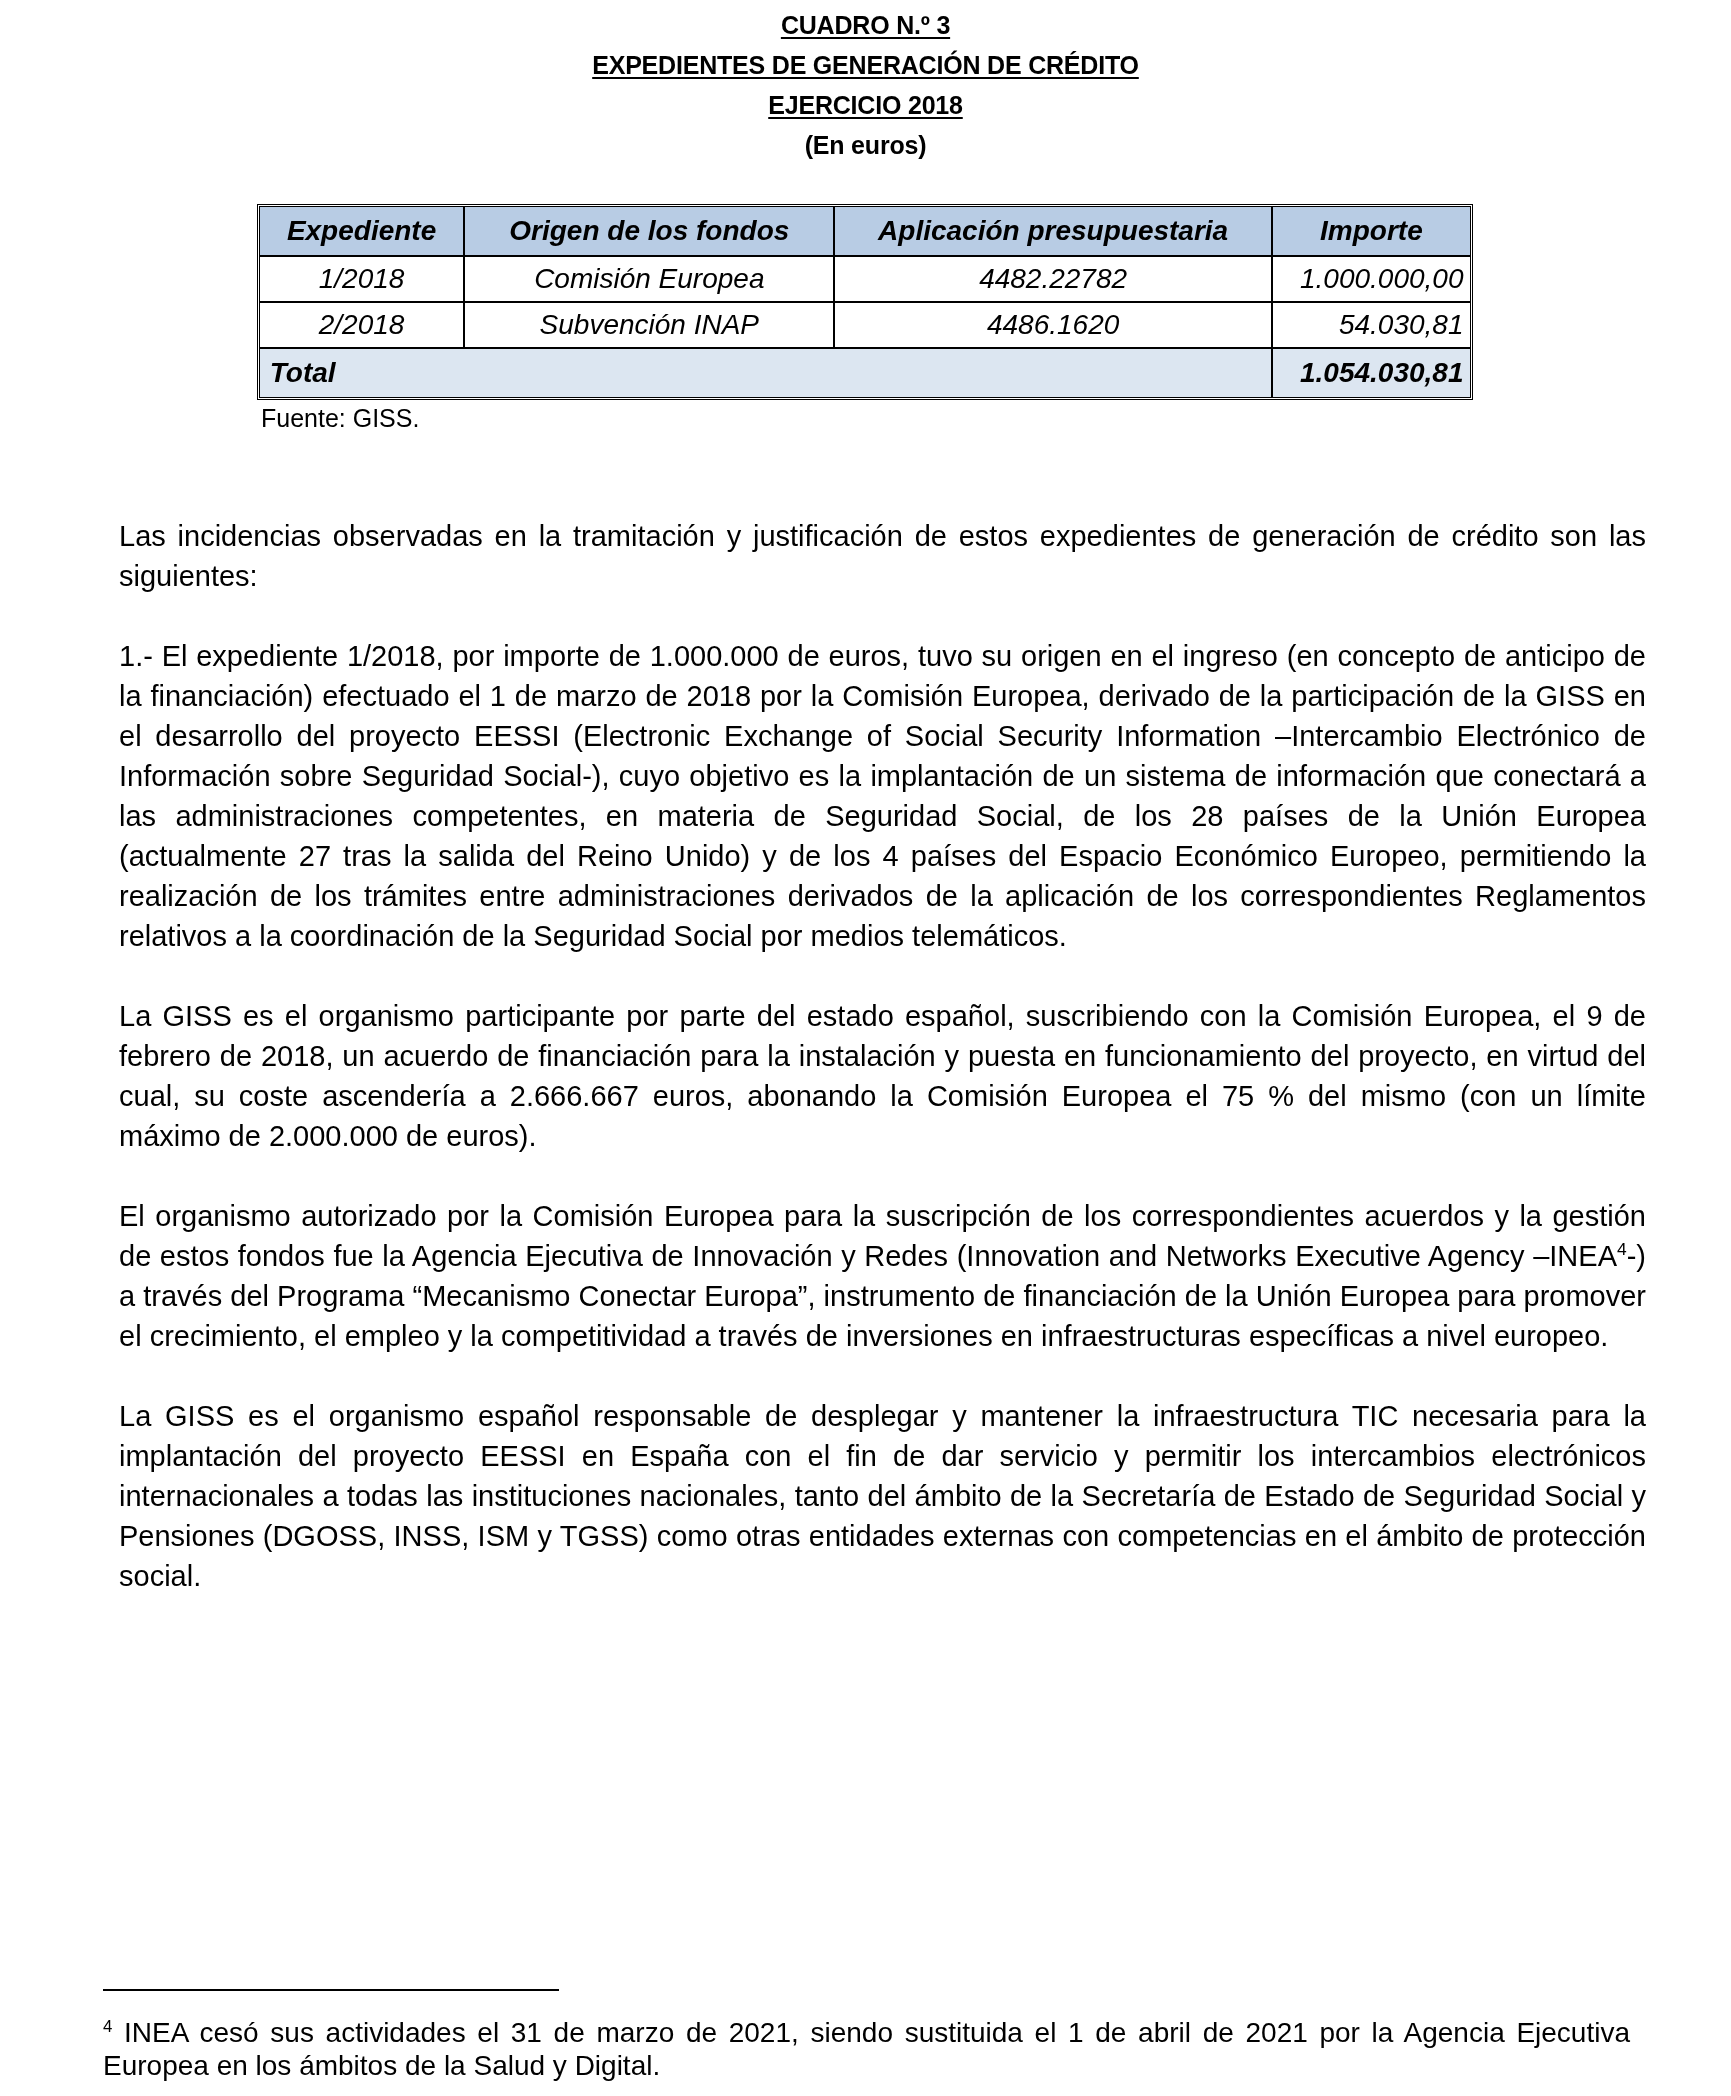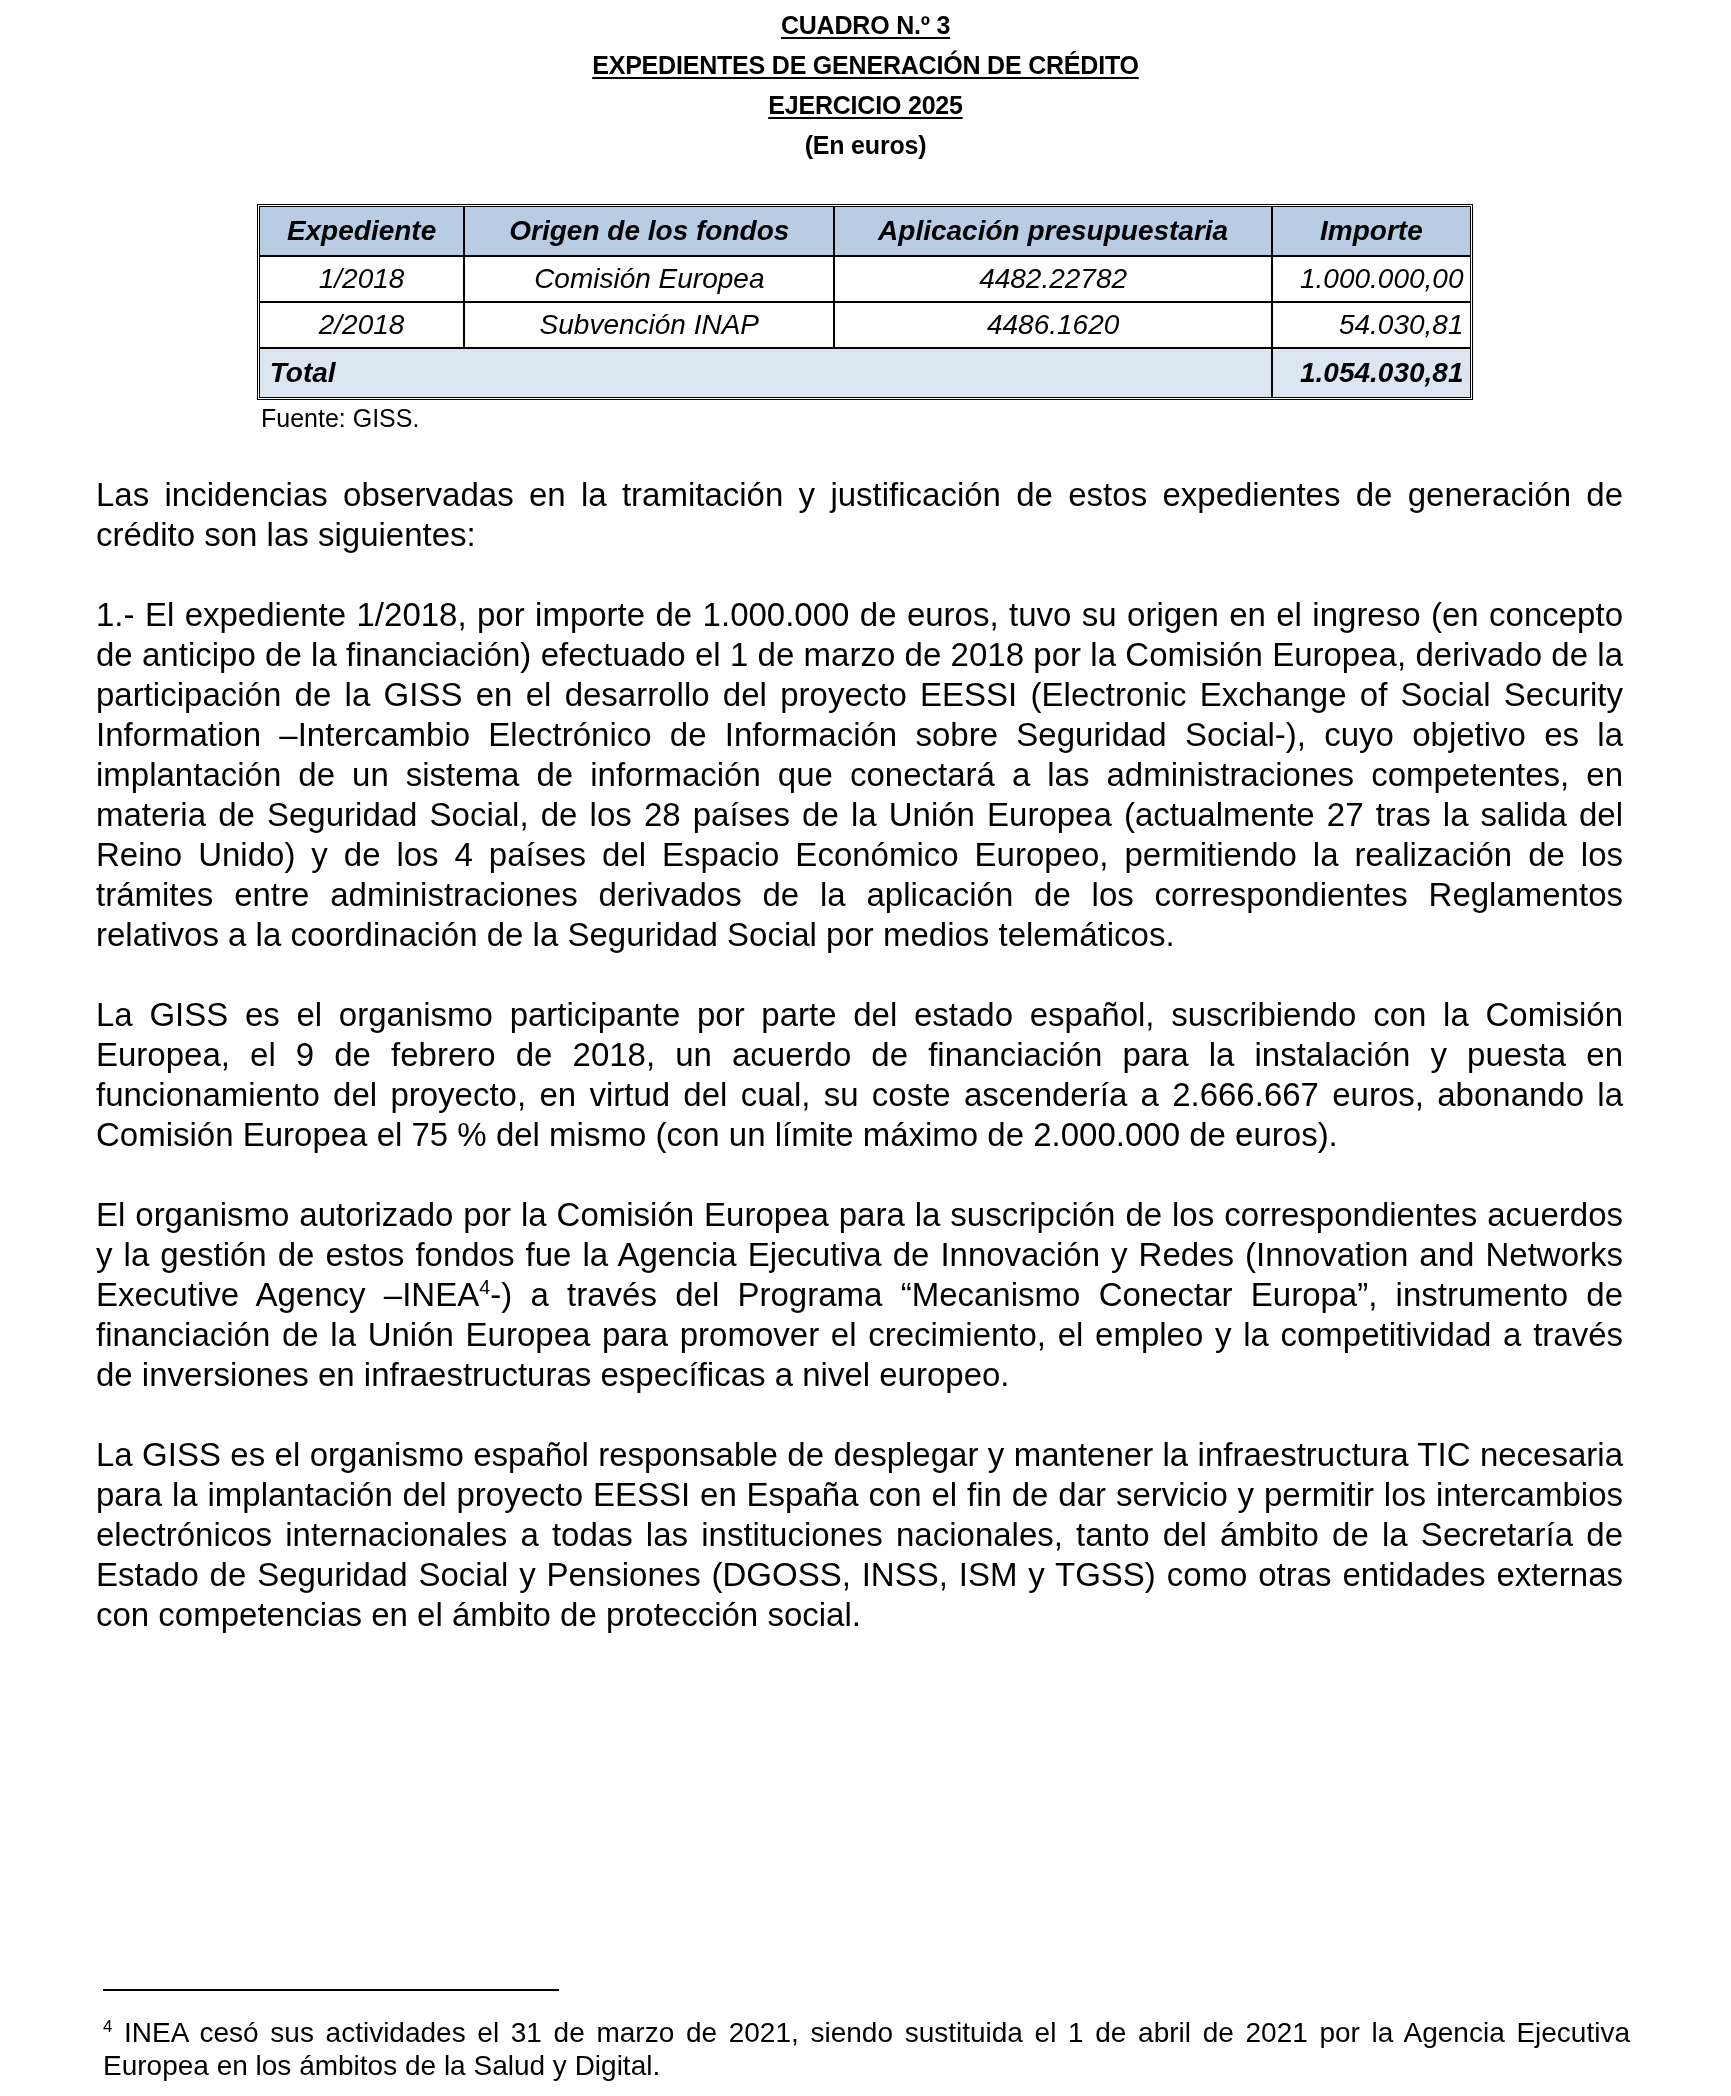--- a/index.html
+++ b/index.html
@@ -62,25 +62,26 @@
     margin-left: 8px;
   }
   table.cuadro tr.total td.lbl { text-align: left; padding-left: 9.8px; }
   .fuente {
     position: absolute;
     left: 261px; top: 404px;
     font-size: 25px;
   }
   .body-text {
     position: absolute;
-    left: 96px;
+    left: 119px;
     width: 1527px;
-    font-size: 33px;
+    font-size: 29px;
     line-height: 40px;
     text-align: justify;
+    margin-top: 41px;
   }
   .body-text p { margin: 0 0 40px 0; }
   .footnote-rule {
     position: absolute;
     left: 103px; top: 1989px;
     width: 456px;
     border-top: 2.4px solid #000;
   }
   .footnote {
     position: absolute;
@@ -91,21 +92,21 @@
     text-align: justify;
   }
   sup { font-size: 60%; line-height: 0; vertical-align: super; }
 </style>
 </head>
 <body>
 
 <div class="titles">
   <div><span class="u">CUADRO N.º 3</span></div>
   <div><span class="u">EXPEDIENTES DE GENERACIÓN DE CRÉDITO</span></div>
-  <div><span class="u">EJERCICIO 2025</span></div>
+  <div><span class="u">EJERCICIO 2018</span></div>
   <div><span>(En euros)</span></div>
 </div>
 
 <div class="tbl-wrap">
   <table class="cuadro">
     <colgroup>
       <col style="width:204px">
       <col style="width:370px">
       <col style="width:437px">
       <col style="width:198px">

